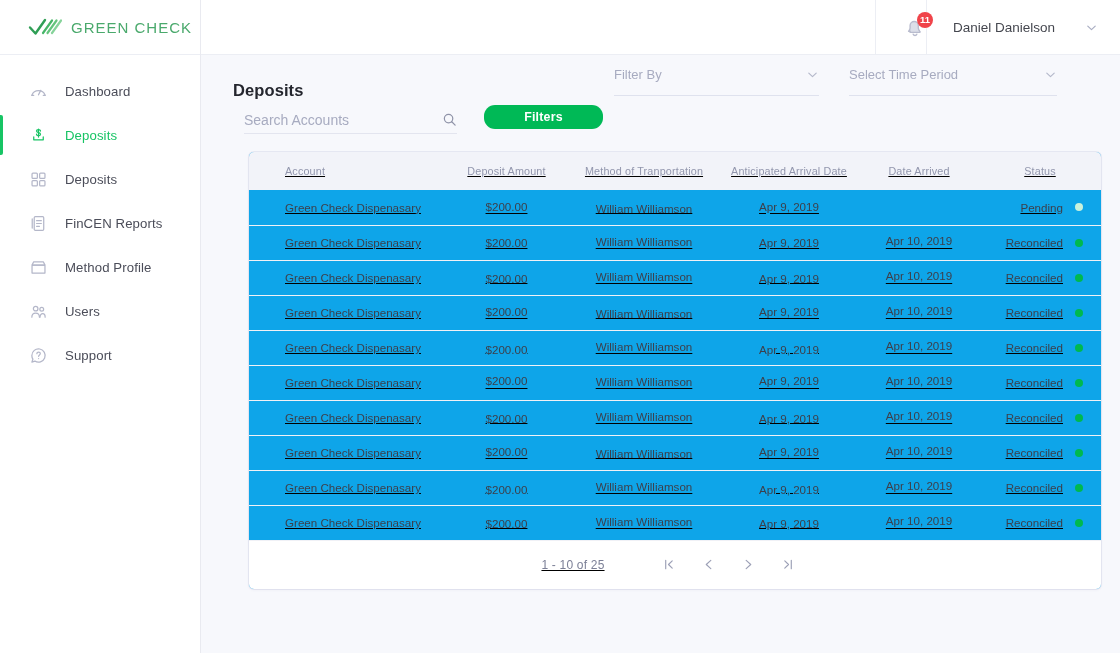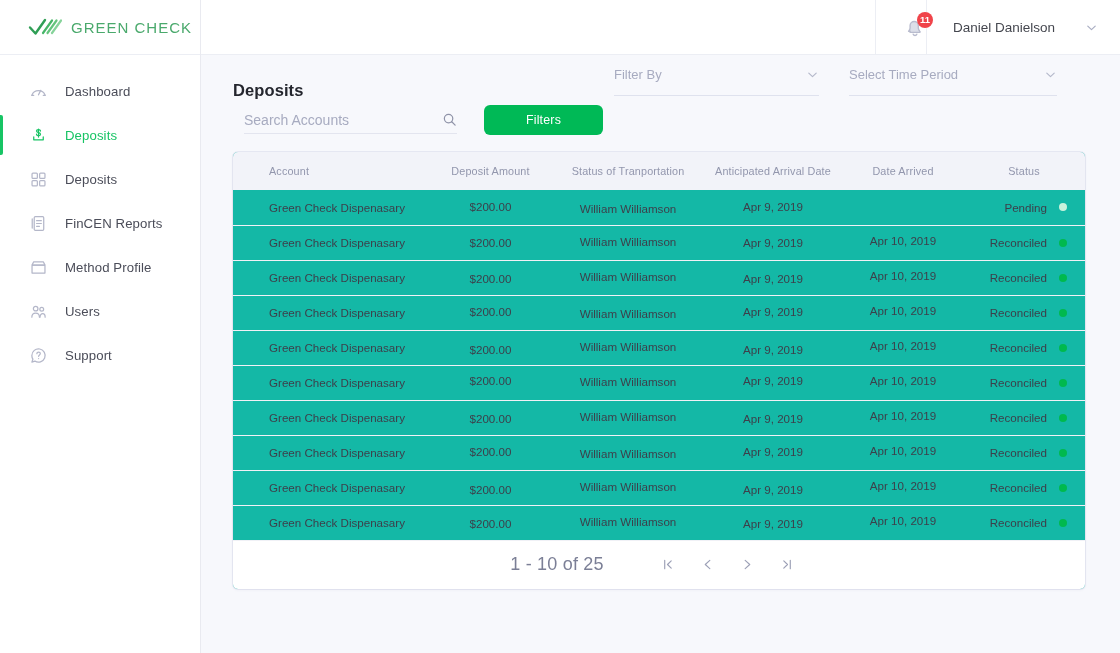--- a/index.html
+++ b/index.html
@@ -125,35 +125,36 @@
     border: 0; outline: 0; background: transparent;
     font-family: "Liberation Sans", sans-serif;
     font-size: 14px; color: #4b4d59; width: 180px;
     padding: 0; height: 22px;
   }
   .search-box input::placeholder { color: #a7abc0; }
   .search-icon { color: #8f93a8; }
 
   .filters-btn {
     position: absolute; left: 283px; top: 50px;
-    width: 119px; height: 30px;
-    background: #00b956; border: 0; border-radius: 6px;
-    color: #ffffff; font-size: 12.4px; font-weight: normal;
+    width: 119px; height: 24px;
+    background: #00b956; border: 0; border-radius: 11px;
+    color: #ffffff; font-size: 12.4px; font-weight: bold;
     font-family: "Liberation Sans", sans-serif;
     letter-spacing: .2px; cursor: pointer;
   }
 
   
   .card {
-    position: absolute; left: 32px; top: 97px;
+    position: absolute; left: 48px; top: 97px;
     width: 852px;
-    background: #14b8a6;
+    background: #0ea5e9;
     border-radius: 5px;
     box-shadow: 0 1px 3px rgba(80,90,140,.07), 0 0 0 1px rgba(225,228,240,.75);
     overflow: hidden;
+    text-decoration: underline;
   }
   table { width: 100%; border-collapse: collapse; table-layout: fixed; }
   thead th {
     background: #f2f3f9;
     height: 38px;
     font-size: 10.8px; font-weight: normal; color: #9296ad;
     text-align: center; letter-spacing: .15px;
     padding: 0;
     vertical-align: middle;
   }
@@ -189,21 +190,21 @@
   .s3 { position: relative; top: 2px; }
   .sm1 { position: relative; top: -2px; }
 
   
   .pagination {
     height: 48px;
     display: flex; align-items: center; justify-content: center;
     gap: 0px;
     background: #fff;
   }
-  .page-info { font-size: 18px; color: #7b7f96; margin-right: 44px; letter-spacing: .2px; }
+  .page-info { font-size: 12px; color: #7b7f96; margin-right: 44px; letter-spacing: .2px; }
   .pager-btn {
     width: 30px; height: 28px; margin: 0 5px;
     background: transparent; border: 0; cursor: pointer;
     color: #9ca0b6; font-size: 14px; line-height: 1;
     display: flex; align-items: center; justify-content: center;
     font-family: "Liberation Sans", sans-serif;
   }
   svg { display: block; }
 </style>
 </head>
@@ -364,21 +365,21 @@
       </div>
 
       <button class="filters-btn">Filters</button>
 
       <section class="card">
         <table>
           <thead>
             <tr>
               <th class="col-account">Account</th>
               <th class="col-amount">Deposit Amount</th>
-              <th class="col-method">Status of Tranportation</th>
+              <th class="col-method">Method of Tranportation</th>
               <th class="col-eta">Anticipated Arrival Date</th>
               <th class="col-arrived">Date Arrived</th>
               <th class="col-status">Status</th>
             </tr>
           </thead>
           <tbody id="table-body">
               <tr>
                 <td class="col-account"><span>Green Check Dispenasary</span></td>
                 <td class="col-amount"><span class="s1">$200.00</span></td>
                 <td class="col-method"><span class="s2">William Williamson</span></td>

